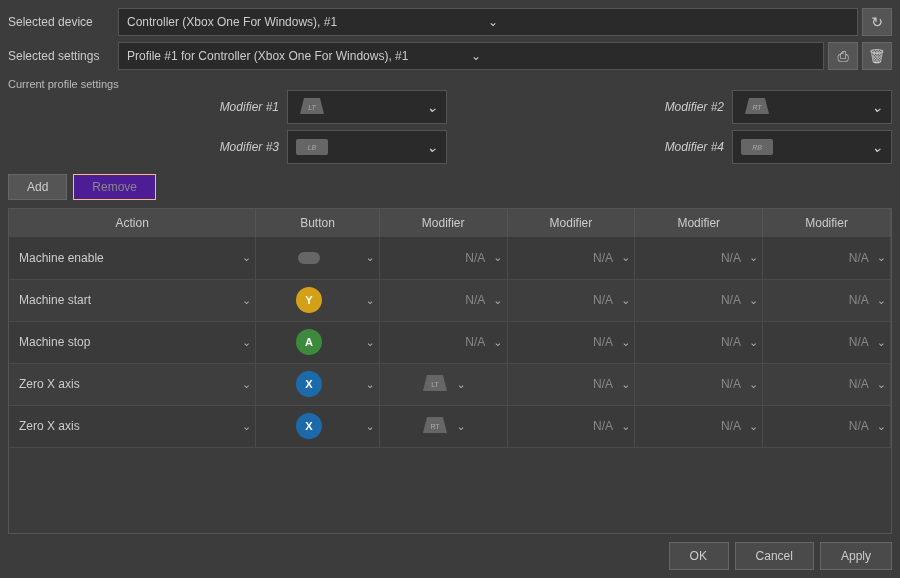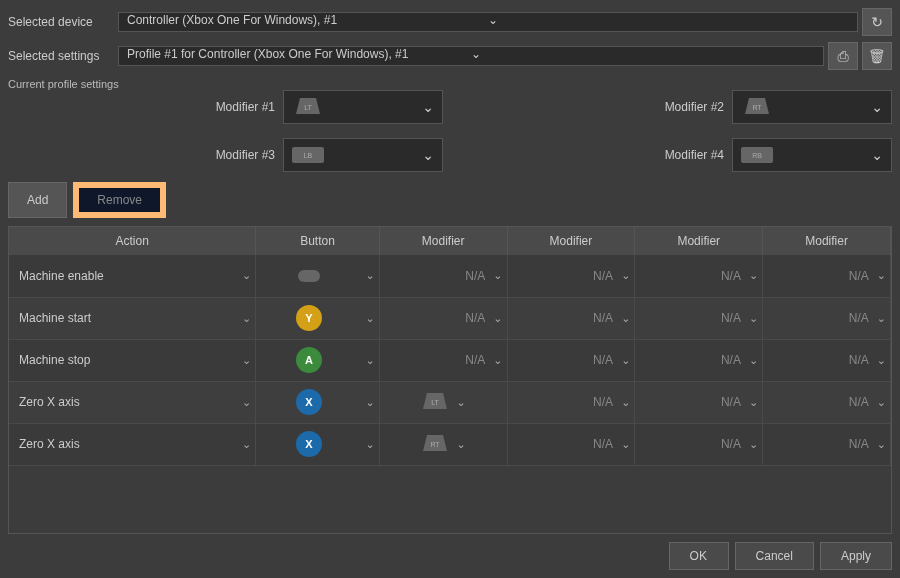--- a/index.html
+++ b/index.html
@@ -32,22 +32,23 @@
       width: 110px;
       color: #ccc;
       font-size: 12px;
       white-space: nowrap;
     }
     .selector-dropdown {
       flex: 1;
       background: #2a2a2a;
       border: 1px solid #555;
       color: #ccc;
-      height: 20px;
-      display: flex;
+      height: 28px;
+      display: flex;
+      align-items: center;
       padding: 0 8px;
       position: relative;
     }
     .selector-dropdown span {
       flex: 1;
       font-size: 12px;
     }
     .dropdown-arrow {
       color: #ccc;
       font-size: 14px;
@@ -70,22 +71,23 @@
     .profile-settings-label {
       font-size: 11px;
       color: #bbb;
       margin-top: 2px;
     }
 
     
     .modifiers-grid {
       display: grid;
       grid-template-columns: 1fr 1fr;
-      gap: 14px;
+      gap: 6px;
       margin-bottom: 10px;
+      font-style: italic;
     }
     .modifier-row {
       display: flex;
       align-items: center;
       justify-content: flex-end;
     }
     .modifier-label {
       color: #ccc;
       font-size: 12px;
       margin-right: 8px;
@@ -119,22 +121,22 @@
     }
     .btn-add {
       background: #555;
       border: 1px solid #666;
       color: #ccc;
       padding: 5px 18px;
       cursor: pointer;
       font-size: 12px;
     }
     .btn-remove {
-      background: #0f172a;
-      border: 6px solid #fdba74;
+      background: #4c1d95;
+      border: 1px solid #fdba74;
       color: #888;
       padding: 5px 18px;
       cursor: pointer;
       font-size: 12px;
     }
 
     
     .table-container {
       flex: 1;
       overflow: hidden;

